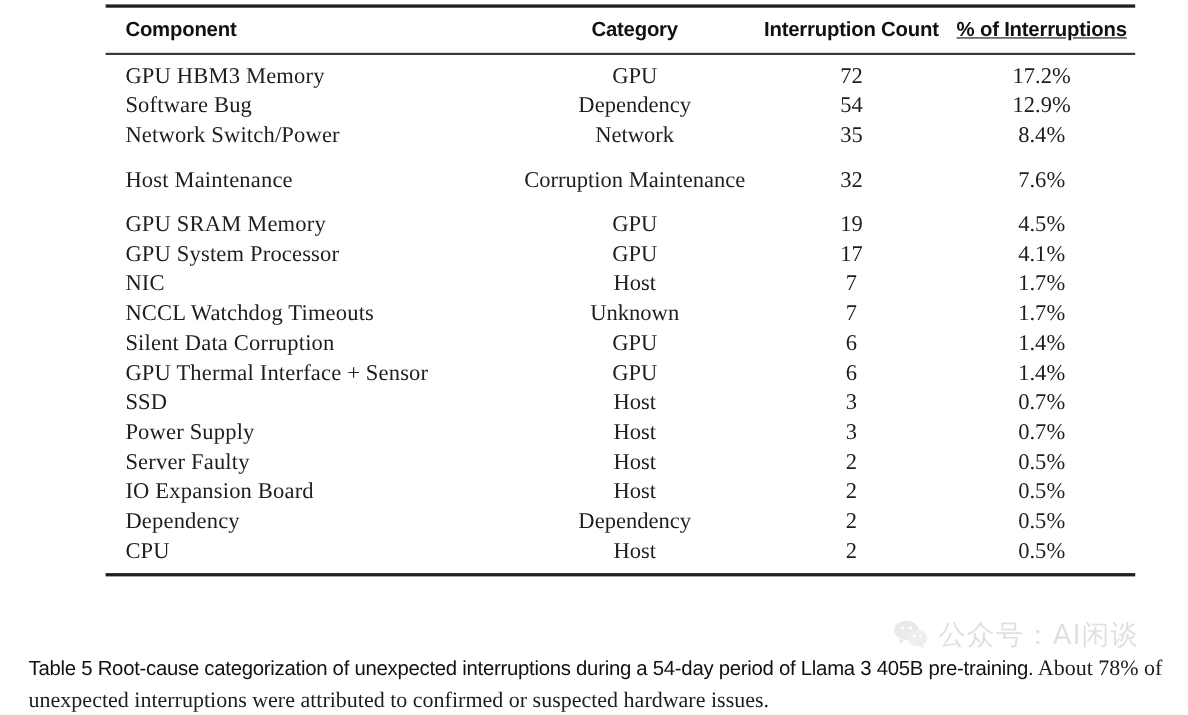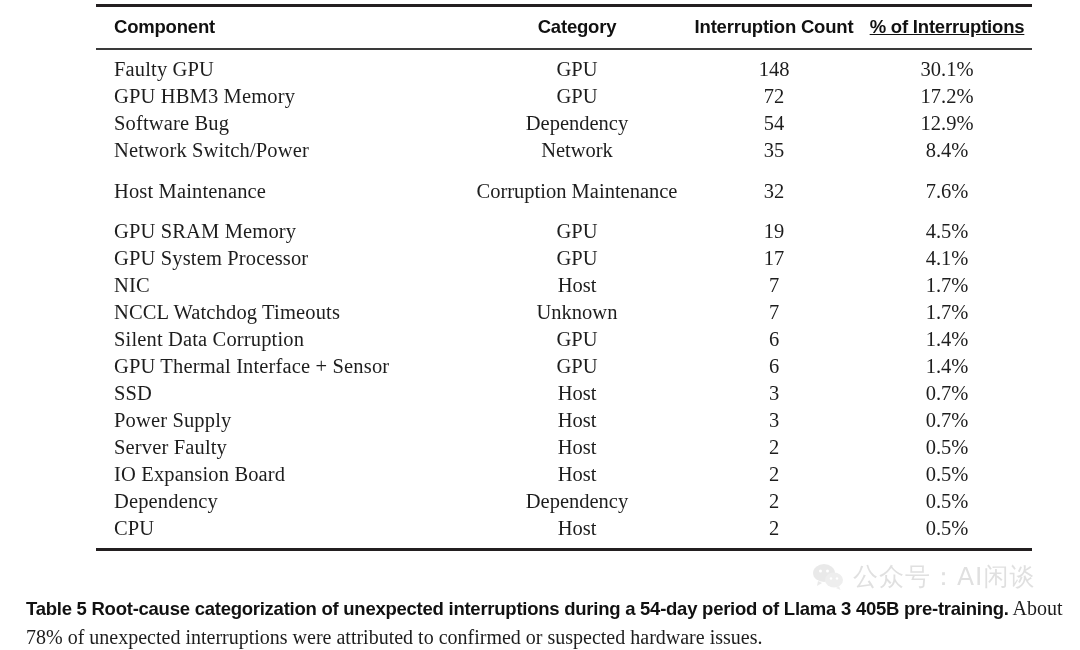--- a/index.html
+++ b/index.html
@@ -102,21 +102,21 @@
     left: 2px;
     top: 594px;
     width: 1076px;
     font-family: "Liberation Serif", serif;
     font-size: 19.5px;
     line-height: 28px;
     color: #1d1d1d;
   }
   .caption .cap-bold {
     font-family: "Liberation Sans", sans-serif;
-    font-weight: bold;
+    font-weight: normal;
     font-size: 18.5px;
     letter-spacing: -0.25px;
     color: #111111;
   }
   .caption .cap-rest {
     font-family: "Liberation Serif", serif;
     font-size: 20px;
     color: #1d1d1d;
   }
 
@@ -180,26 +180,20 @@
         <col class="c-category">
         <col class="c-count">
         <col class="c-pct">
       </colgroup>
       <tbody id="table-body">
 
       <tr>
             <td class="spacer-top" colspan="4" style="height:6px;line-height:6px;"></td>
           </tr>
           <tr>
-            <td class="t-component">Faulty GPU</td>
-            <td class="t-category">GPU</td>
-            <td class="t-count">148</td>
-            <td class="t-pct">30.1%</td>
-          </tr>
-          <tr>
             <td class="t-component">GPU HBM3 Memory</td>
             <td class="t-category">GPU</td>
             <td class="t-count">72</td>
             <td class="t-pct">17.2%</td>
           </tr>
           <tr>
             <td class="t-component">Software Bug</td>
             <td class="t-category">Dependency</td>
             <td class="t-count">54</td>
             <td class="t-pct">12.9%</td>

